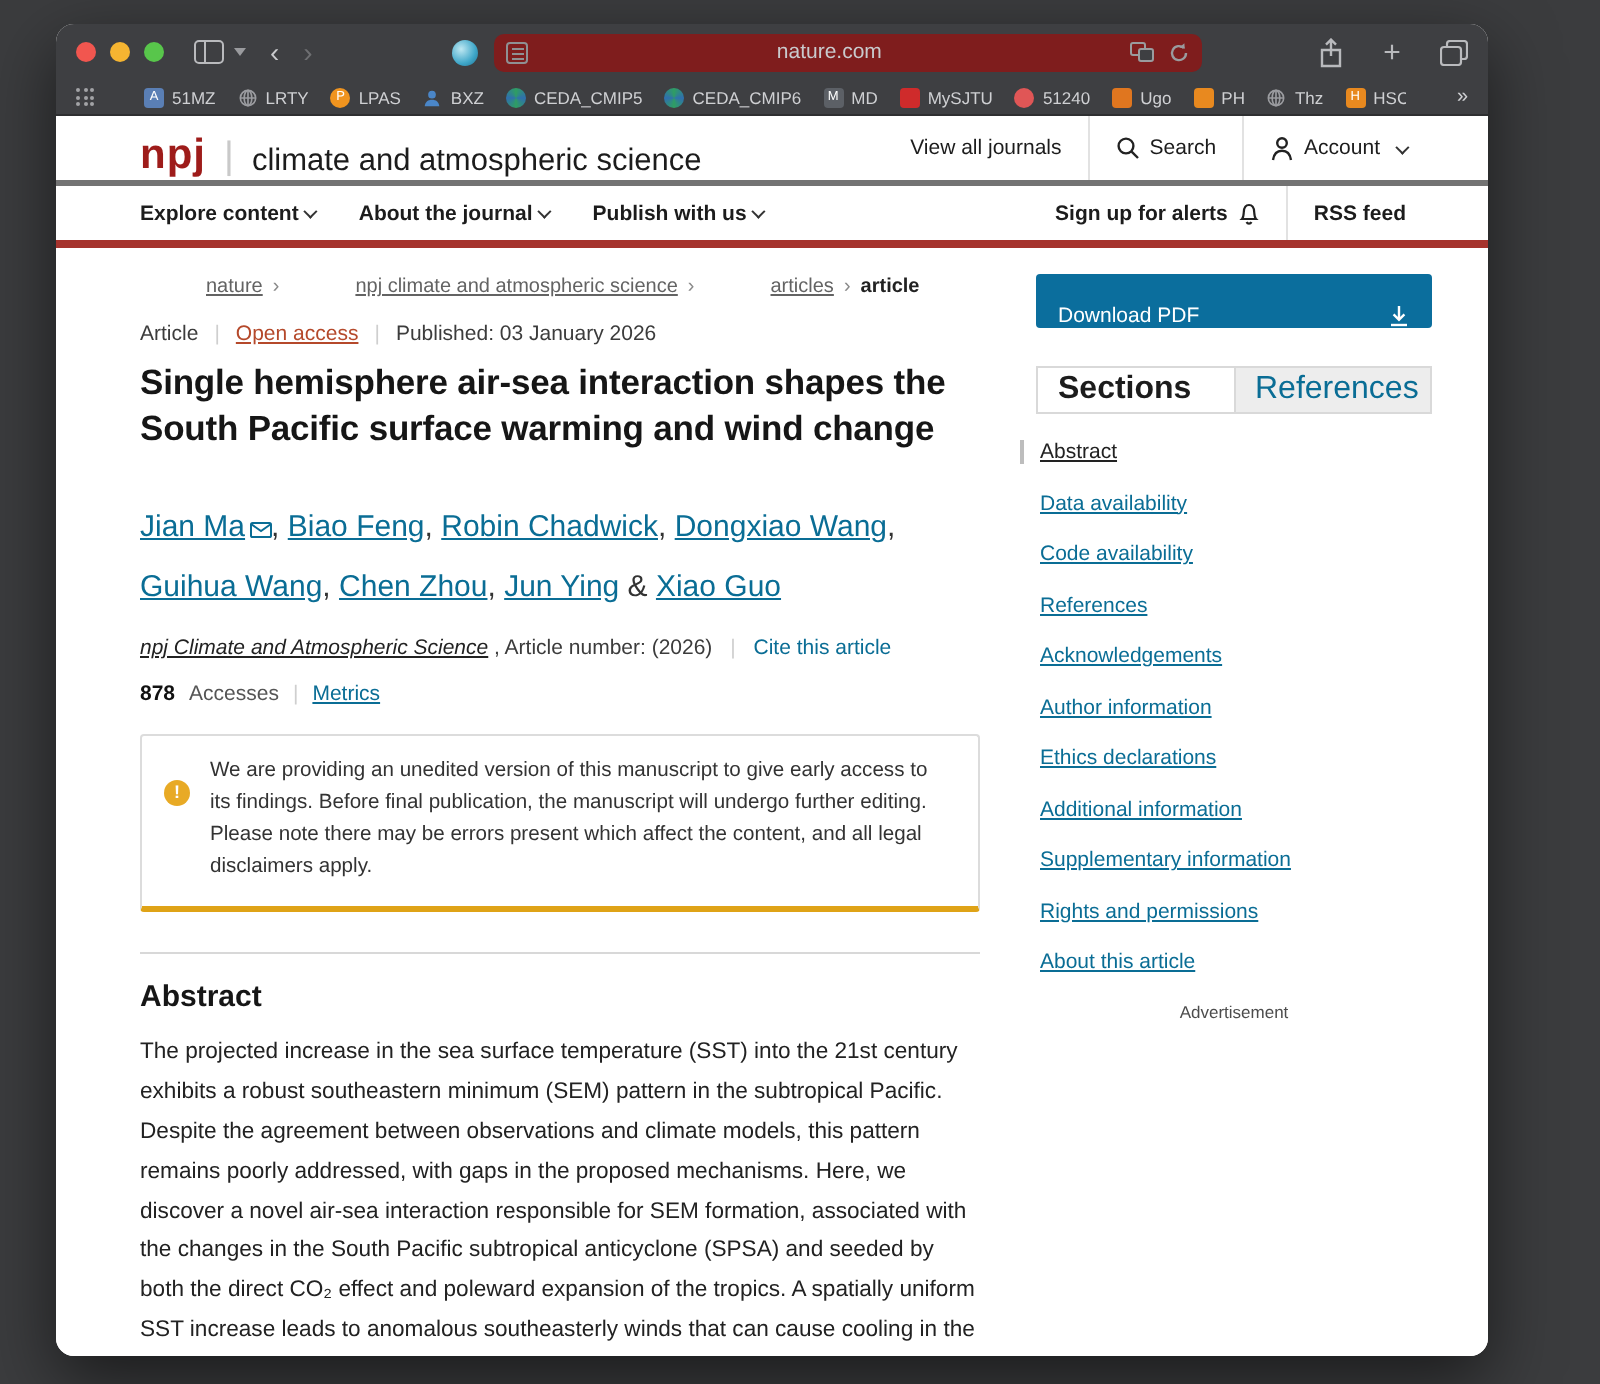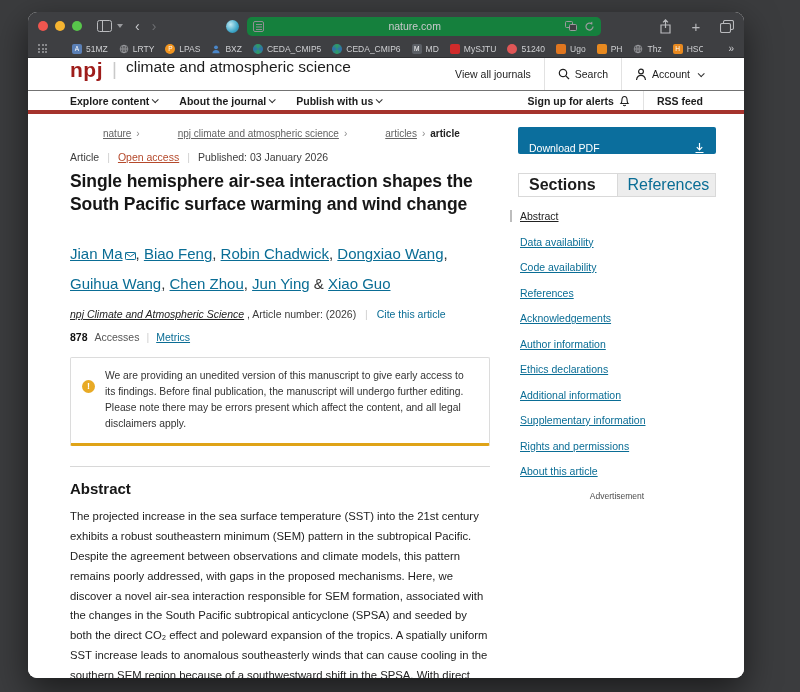--- a/index.html
+++ b/index.html
@@ -14,46 +14,46 @@
   .lights { display:flex; gap:7px; margin-right:12px; }
   .light { width:10px; height:10px; border-radius:50%; }
   .light.red{background:#f1564f;} .light.yellow{background:#f5b431;} .light.green{background:#58c64b;}
   .tb-btn { color:#b9babd; display:flex; align-items:center; justify-content:center; height:20px; min-width:20px; font-size:13px; }
   .sidebar-toggle { width:15px; height:12px; border:1.3px solid #b9babd; border-radius:2.5px; position:relative; }
   .sidebar-toggle:before{content:"";position:absolute;left:4px;top:0;bottom:0;width:1.3px;background:#b9babd;}
   .mini-caret{ width:0;height:0;border-left:3.5px solid transparent;border-right:3.5px solid transparent;border-top:4px solid #9a9b9e; margin:0 6px 0 3px;}
   .nav-arrow{ font-size:14px; color:#c9cacd; padding:0 6px; }
   .nav-arrow.disabled{ color:#6e6f72; }
   .ext-circle{ width:13px;height:13px;border-radius:50%;background:radial-gradient(circle at 35% 35%,#bfe8f2,#3fa7c9 60%,#20708f); margin:0 8px 0 64px;}
-  .urlfield { flex:1; height:19px; background:#15803d; border-radius:5px; display:flex; align-items:center; padding:0 6px; margin-right:58px; position:relative; }
+  .urlfield { flex:1; height:19px; background:#7f1d1d; border-radius:5px; display:flex; align-items:center; padding:0 6px; margin-right:58px; position:relative; }
   .reader-ic{ width:11px;height:11px;border:1.2px solid #8f9093;border-radius:2px;position:relative;}
   .reader-ic:before{content:"";position:absolute;left:1.5px;right:1.5px;top:2px;height:1px;background:#8f9093;box-shadow:0 2.5px 0 #8f9093, 0 5px 0 #8f9093;}
   .url-text { flex:1; text-align:center; color:#c9cacd; font-size:10.5px; }
   .url-right { display:flex; align-items:center; gap:7px; }
   .right-tools { display:flex; align-items:center; gap:14px; margin-left:auto; }
 
   .bookmarksbar { height:18px; background:#3e3f42; display:flex; align-items:center; padding:0 10px; gap:25px; flex:none; border-bottom:1px solid #2e2f31; overflow:hidden; }
   .grid-ic { width:9px; height:9px; display:grid; grid-template-columns:repeat(3,1fr); gap:1.5px; }
   .grid-ic i { background:#a2a3a6; border-radius:50%; }
   .bookmark { display:flex; align-items:center; gap:4px; color:#cfd0d3; font-size:8.5px; white-space:nowrap; flex:none; }
   .fav { width:10px; height:10px; display:inline-flex; align-items:center; justify-content:center; flex:none; overflow:hidden; }
   .bm-overflow { margin-left:auto; color:#cfd0d3; font-size:10px; }
 
   
   .page { flex:1; background:#fff; overflow:hidden; display:flex; flex-direction:column; }
-  .site-header { height:32px; display:flex; align-items:flex-start; padding:0 28px 0 42px; }
+  .site-header { height:32px; display:flex; align-items:flex-end; padding:0 28px 0 42px; }
   .brand { font-size:21px; font-weight:bold; color:#9e1c1a; letter-spacing:.5px; }
   .brand-sep { color:#c9c9c9; font-size:19px; margin:0 9px; font-weight:300; }
   .journal-name { font-size:15.5px; color:#1c1c1c; }
   .hdr-right { margin-left:auto; display:flex; align-items:center; height:100%; }
   .hdr-item { font-size:10.5px; color:#1c1c1c; display:flex; align-items:center; gap:5px; padding:0 13px; height:100%; }
   .hdr-item + .hdr-item { border-left:1px solid #e2e2e2; }
   .caret { width:5px; height:5px; border-right:1.3px solid #333; border-bottom:1.3px solid #333; transform:rotate(45deg) translateY(-1px); display:inline-block; margin-left:3px; }
 
-  .subnav { height:20px; border-top:1px solid #737373; display:flex; align-items:center; padding:0 28px 0 42px; }
+  .subnav { height:30px; border-top:3px solid #737373; display:flex; align-items:center; padding:0 28px 0 42px; }
   .subnav-item { font-size:10.5px; font-weight:bold; color:#1c1c1c; margin-right:22px; display:flex; align-items:center; }
   .subnav-right { margin-left:auto; display:flex; align-items:center; height:100%; }
   .subnav-right .hdr-item { font-weight:bold; font-size:10.5px; }
   .red-rule { height:4px; background:#a5332d; flex:none; }
 
   .content { flex:1; padding:10px 28px 0 42px; display:flex; overflow:hidden; }
   .main-col { width:420px; flex:none; }
   .side-col { width:198px; flex:none; margin-left:28px; }
 
   .breadcrumb { font-size:10px; color:#636363; margin:4px 0 12px; }

